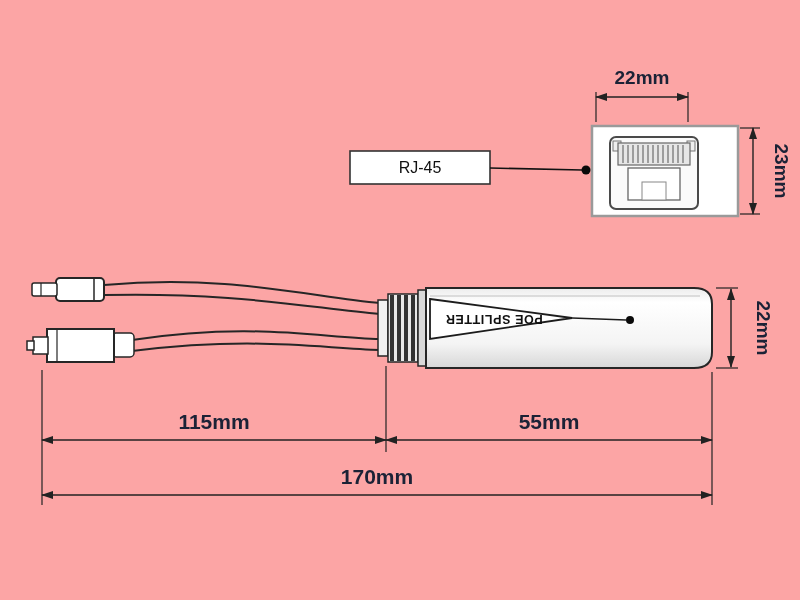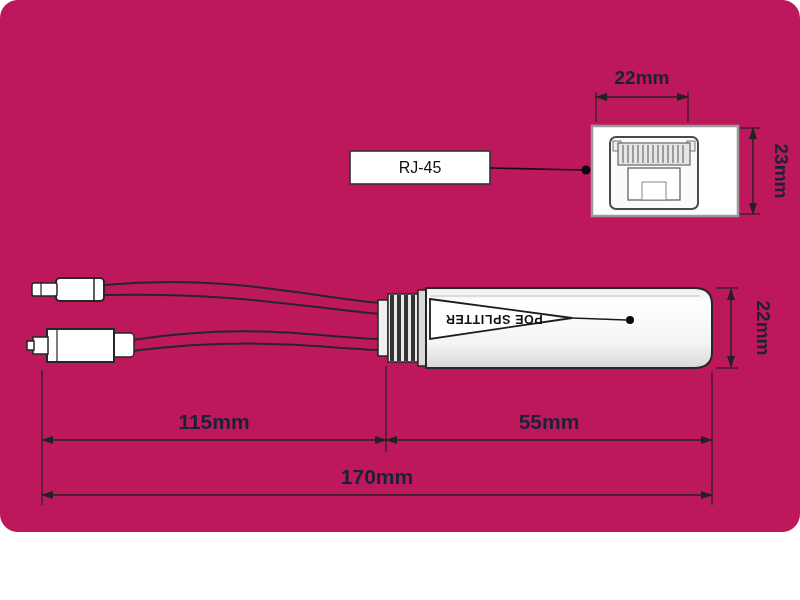--- a/index.html
+++ b/index.html
@@ -1,16 +1,16 @@
 <!DOCTYPE html>
 <html><head>
 <meta charset="utf-8">
 <style>
   html,body{margin:0;padding:0;background:#fff;}
-  .canvas{position:relative;width:800px;height:532px;background:#be185d;overflow:hidden;border-radius:18px;}
+  .canvas{position:relative;width:800px;height:600px;background:#fca5a5;overflow:hidden;}
   svg{position:absolute;inset:0;display:block;}
   text{font-family:"Liberation Sans","DejaVu Sans",sans-serif;}
   .dim-text{font-size:21px;font-weight:700;fill:#1b2236;}
   .dim-text-sm{font-size:19px;font-weight:700;fill:#1b2236;}
   .callout-text{font-size:16px;font-weight:400;fill:#111111;}
   .banner-text{font-size:12.5px;font-weight:700;fill:#101010;letter-spacing:.6px;}
   .dimline{stroke:#222;stroke-width:1.4;fill:none;}
   .extline{stroke:#222;stroke-width:1.2;fill:none;}
   .outline{stroke:#262626;stroke-width:2;fill:#ffffff;}
   .outline-thin{stroke:#262626;stroke-width:1.5;fill:#ffffff;}

